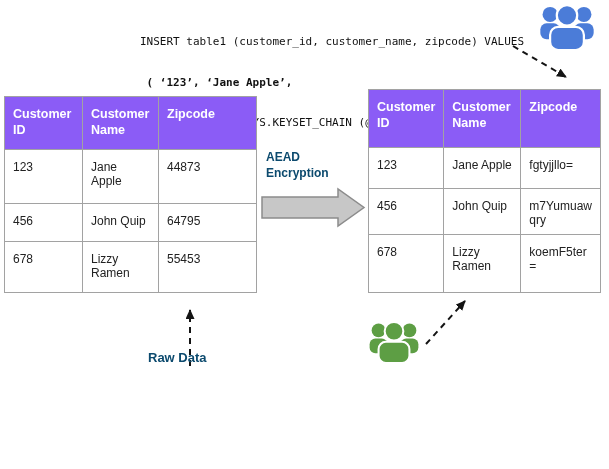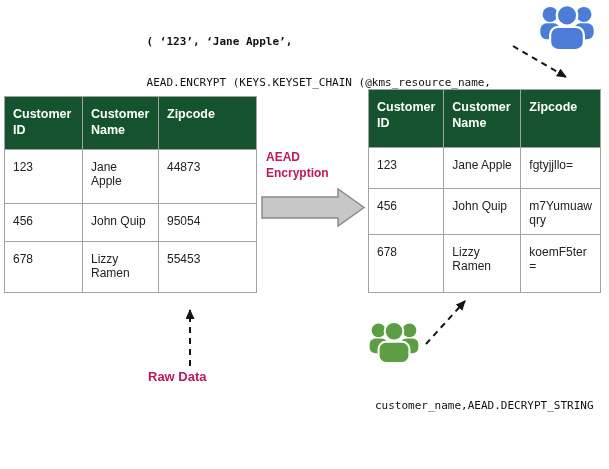--- a/index.html
+++ b/index.html
@@ -14,29 +14,29 @@
         font-size:11px;line-height:13.5px;color:#111;white-space:pre;}
   .insert-code{left:140px;top:8px;}
   .select-code{left:375px;top:372px;}
   .code .bold{font-weight:bold;}
 
   
   table.dtable{position:absolute;border-collapse:collapse;table-layout:fixed;
                font-size:12px;color:#222;}
   table.dtable th,table.dtable td{border:1px solid #a2a2a2;vertical-align:top;
                padding:10px 8px 2px 8px;text-align:left;overflow:hidden;}
-  table.dtable th{background:#14532d;color:#ffffff;font-weight:bold;font-size:12.5px;line-height:1.25;}
+  table.dtable th{background:#8b5cf6;color:#ffffff;font-weight:bold;font-size:12.5px;line-height:1.25;}
   .left-table{left:4px;top:96px;}
   .right-table{left:368px;top:89px;}
   td.wrap{word-break:break-all;}
 
   
-  .lbl{position:absolute;font-weight:bold;color:#be185d;}
+  .lbl{position:absolute;font-weight:bold;color:#0c4a6e;}
   .aead-label{left:266px;top:150px;width:76px;font-size:12px;line-height:1.3;}
-  .rawdata-label{left:148px;top:369px;font-size:13px;}
+  .rawdata-label{left:148px;top:350px;font-size:13px;}
 
   
   .people-icon{position:absolute;}
   .icon-blue{left:538px;top:2px;}
   .icon-green{left:368px;top:318px;}
 </style>
 </head>
 <body>
 
 <div class="canvas">
@@ -51,20 +51,21 @@
     <polygon points="262,197 338,197 338,189 364,207.5 338,226 338,218 262,218" fill="#c7c7c7" stroke="#8c8c8c" stroke-width="1.5"></polygon>
 
     <line x1="513" y1="46" x2="566" y2="77" stroke="#141414" stroke-width="2" stroke-dasharray="6 5" marker-end="url(#ah)"></line>
 
     <line x1="190" y1="366" x2="190" y2="310" stroke="#141414" stroke-width="2" stroke-dasharray="6 5" marker-end="url(#ah)"></line>
 
     <line x1="426" y1="344" x2="465" y2="301" stroke="#141414" stroke-width="2" stroke-dasharray="6 5" marker-end="url(#ah)"></line>
   </svg>
 
   <div class="code insert-code">
+    <div>INSERT table1 (customer_id, customer_name, zipcode) VALUES</div>
     <div class="bold"> ( ‘123’, ‘Jane Apple’,</div>
     <div> AEAD.ENCRYPT (KEYS.KEYSET_CHAIN (@kms_resource_name,</div>
   </div>
 
   <svg class="people-icon icon-blue" width="58" height="48" viewBox="0 0 64 54">
     <g fill="#4b7cd8">
       <circle cx="13" cy="14" r="8.5"></circle>
       <rect x="2" y="24" width="22" height="18" rx="7"></rect>
       <circle cx="51" cy="14" r="8.5"></circle>
       <rect x="40" y="24" width="22" height="18" rx="7"></rect>
@@ -86,21 +87,21 @@
       <th>Zipcode</th>
     </tr>
     <tr style="height:54px">
       <td>123</td>
       <td>Jane Apple</td>
       <td>44873</td>
     </tr>
     <tr style="height:38px">
       <td>456</td>
       <td>John Quip</td>
-      <td>95054</td>
+      <td>64795</td>
     </tr>
     <tr style="height:51px">
       <td>678</td>
       <td>Lizzy Ramen</td>
       <td>55453</td>
     </tr>
   </tbody>
     </table>
 
   <div class="lbl aead-label">AEAD Encryption</div>
@@ -142,20 +143,19 @@
       <circle cx="13" cy="14" r="8.5"></circle>
       <rect x="2" y="24" width="22" height="18" rx="7"></rect>
       <circle cx="51" cy="14" r="8.5"></circle>
       <rect x="40" y="24" width="22" height="18" rx="7"></rect>
       <circle cx="32" cy="15" r="11.5" stroke="#ffffff" stroke-width="2.5"></circle>
       <rect x="13" y="28" width="38" height="26" rx="9" stroke="#ffffff" stroke-width="2.5"></rect>
     </g>
   </svg>
 
   <div class="code select-code">
-    <div>customer_name,AEAD.DECRYPT_STRING</div>
     
     
     
     
   </div>
 
 </div>
 
 </body></html>

